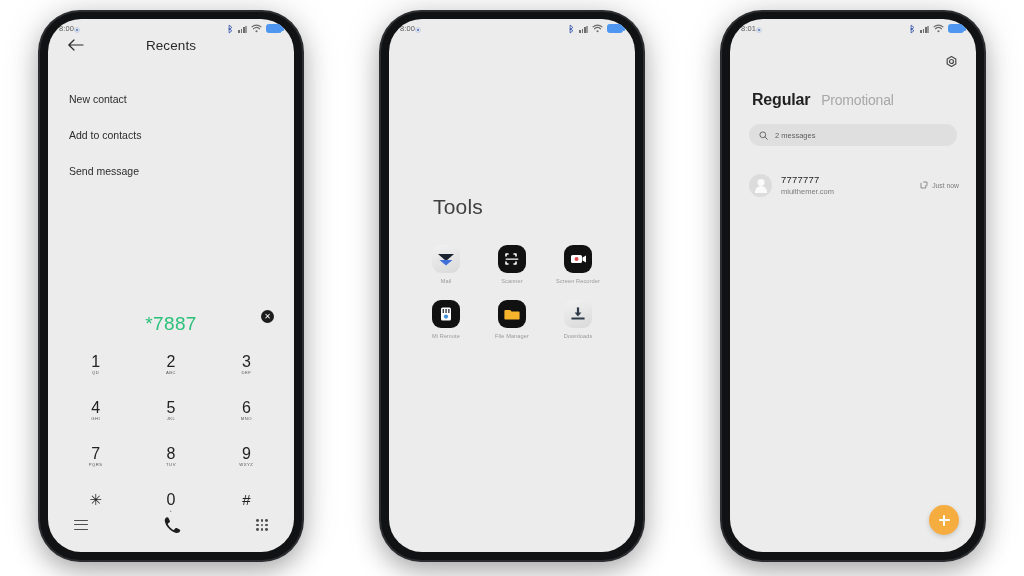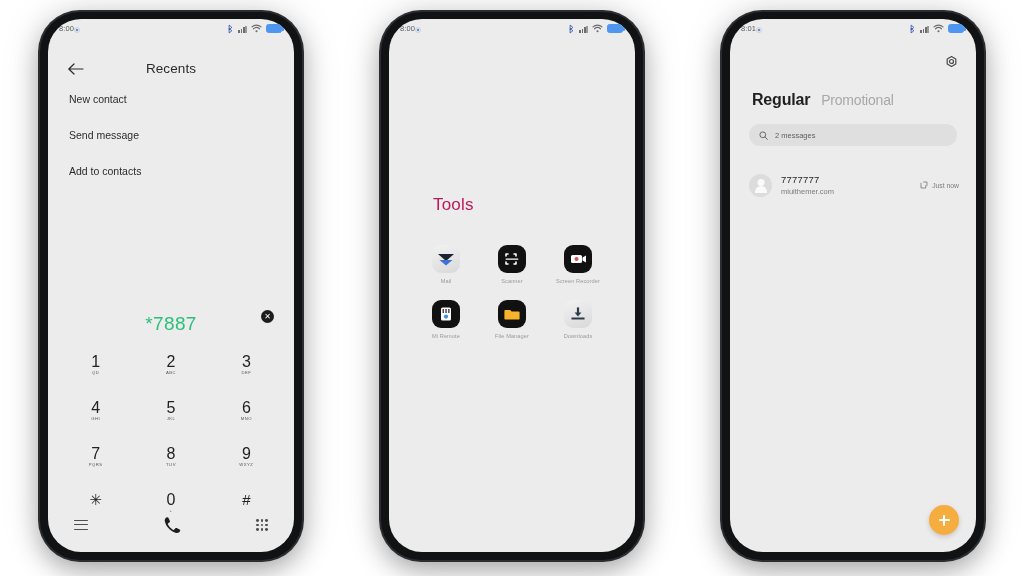--- a/index.html
+++ b/index.html
@@ -107,21 +107,21 @@
     border-radius: 0 1px 1px 0;
     background: #4f96f0;
   }
 
   
   .p1 .topbar {
     position: absolute;
     top: 19px; left: 0; right: 0;
     height: 38px;
     display: flex;
-    align-items: flex-end;
+    align-items: flex-start;
   }
   .p1 .back-arrow {
     position: absolute;
     left: 19px;
     width: 17px; height: 14px;
   }
   .p1 .topbar-title {
     width: 100%;
     text-align: center;
     font-size: 13.5px;
@@ -224,22 +224,22 @@
   }
   .p1 .bb-grid i {
     background: #4e4e4e;
     border-radius: 50%;
   }
 
   
   .p2 .tools-title {
     position: absolute;
     top: 176px; left: 44px;
-    font-size: 17px;
-    color: #be185d;
+    font-size: 21px;
+    color: #404040;
     letter-spacing: 0.2px;
   }
   .p2 .tools-grid {
     position: absolute;
     top: 226px; left: 24px; right: 24px;
     display: grid;
     grid-template-columns: repeat(3, 1fr);
     row-gap: 14px;
   }
   .p2 .app {
@@ -416,22 +416,22 @@
 
       <div class="topbar">
         <svg class="back-arrow" viewBox="0 0 17 14">
           <path d="M7 2 L1.8 7 L7 12 M1.8 7 L16 7" fill="none" stroke="#2a2a2a" stroke-width="1.2" stroke-linecap="round" stroke-linejoin="round"></path>
         </svg>
         <div class="topbar-title">Recents</div>
       </div>
 
       <div class="menu-list">
         <div class="menu-item">New contact</div>
+        <div class="menu-item">Add to contacts</div>
         <div class="menu-item">Send message</div>
-        <div class="menu-item">Add to contacts</div>
       </div>
 
       <div class="dial-display">
         <span class="dial-number">*7887</span>
         <span class="clear-btn">✕</span>
       </div>
 
       <div class="keypad">
         <div class="key">
           <span class="num">1</span>

